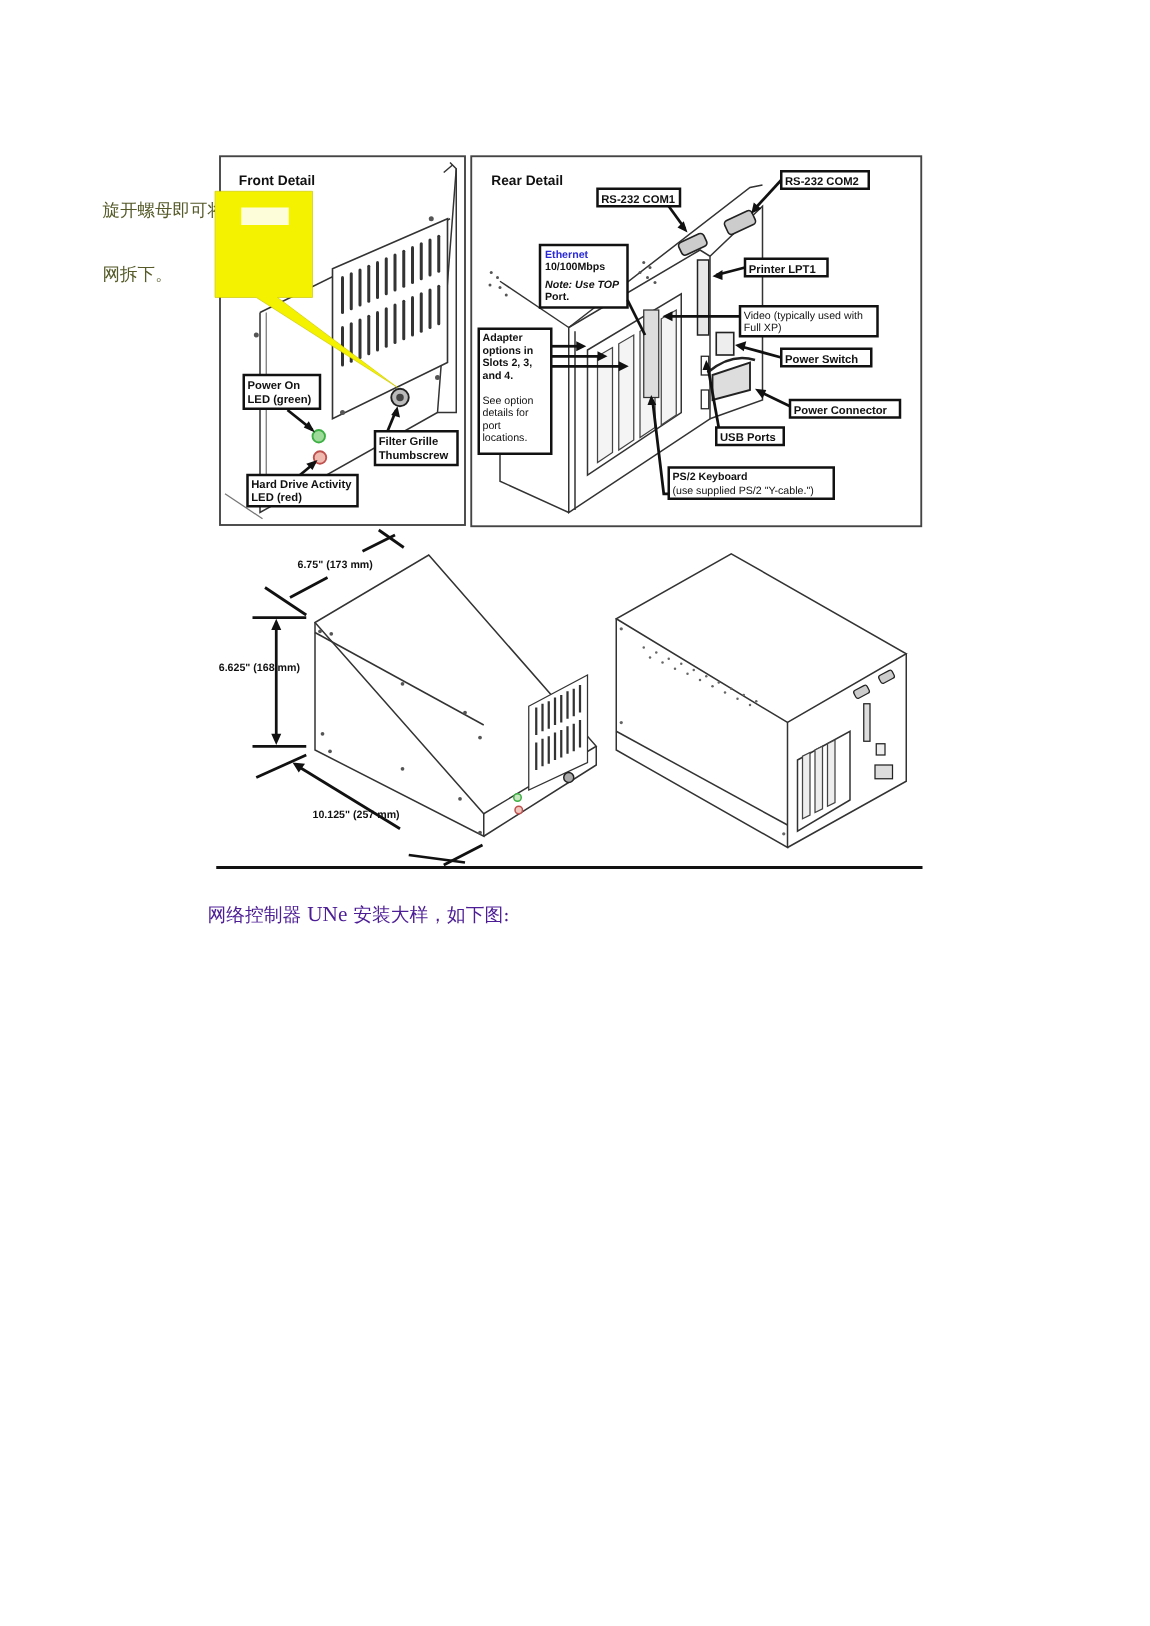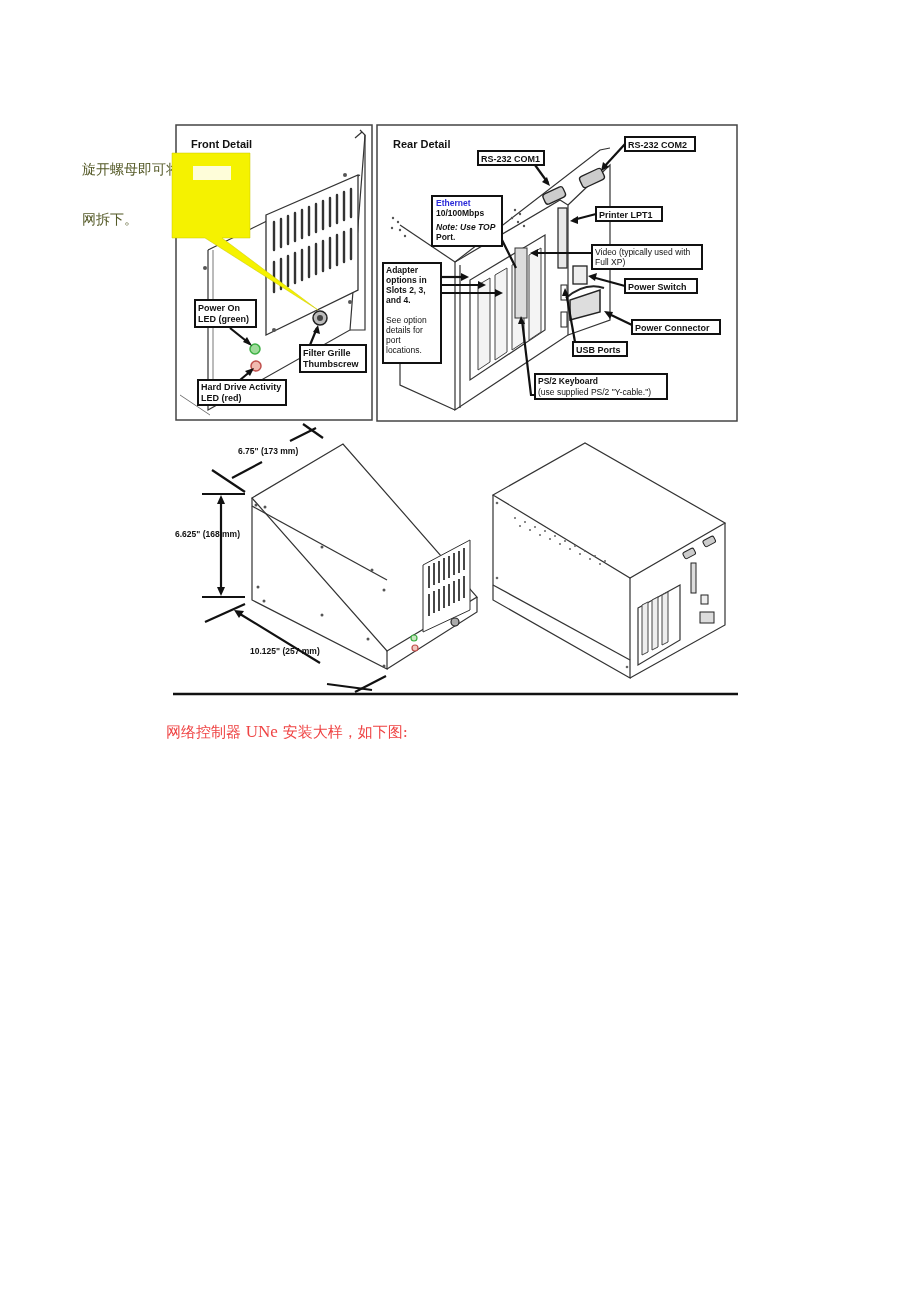--- a/index.html
+++ b/index.html
@@ -1,35 +1,35 @@
 <!DOCTYPE html>
 <html><head>
 <meta charset="utf-8">
 <style>
   html, body { margin:0; padding:0; background:#ffffff; }
   body { width:920px; height:1301px; position:relative; overflow:hidden;
          font-family:"Liberation Sans", sans-serif; }
   .page-text { position:absolute; font-family:"DejaVu Serif","Liberation Serif", serif;
                color:#555a28; font-size:14px; line-height:1; white-space:nowrap; }
   .caption { position:absolute; font-family:"DejaVu Serif","Liberation Serif", serif;
-             color:#ef4444; font-size:15px; white-space:nowrap; }
+             color:#4c1d95; font-size:15px; white-space:nowrap; }
   .caption .latin { font-family:"Liberation Serif", serif; font-size:17px; }
   svg { position:absolute; left:0; top:0; }
   .lbl { font-family:"Liberation Sans", sans-serif; font-weight:bold; fill:#111; }
   .lbl-n { font-family:"Liberation Sans", sans-serif; fill:#111; }
   .box { fill:#fff; stroke:#111; stroke-width:2; }
   .ln { stroke:#333; stroke-width:1.2; fill:none; }
   .lnl { stroke:#777; stroke-width:1; fill:none; }
   .arr { stroke:#111; stroke-width:2.2; fill:none; }
 </style>
 </head>
 <body>
 
 <div class="page-text" style="left:82px; top:162px;">旋开螺母即可将滤</div>
-<div class="page-text" style="left:82px; top:213px;font-family:Liberation Mono, monospace;">网拆下。</div>
+<div class="page-text" style="left:82px; top:213px;">网拆下。</div>
 
 <svg width="920" height="1301" viewBox="0 0 920 1301">
 
   <g>
     <rect x="176" y="125" width="196" height="295" fill="#fff" stroke="#444" stroke-width="1.5"></rect>
     <text class="lbl" x="191" y="148" font-size="11">Front Detail</text>
 
     <path class="ln" d="M208 250 L208 410 L350 330 L365 135"></path>
     <path class="ln" d="M208 250 L360 175"></path>
     <path class="lnl" d="M213 250 L213 405"></path>

